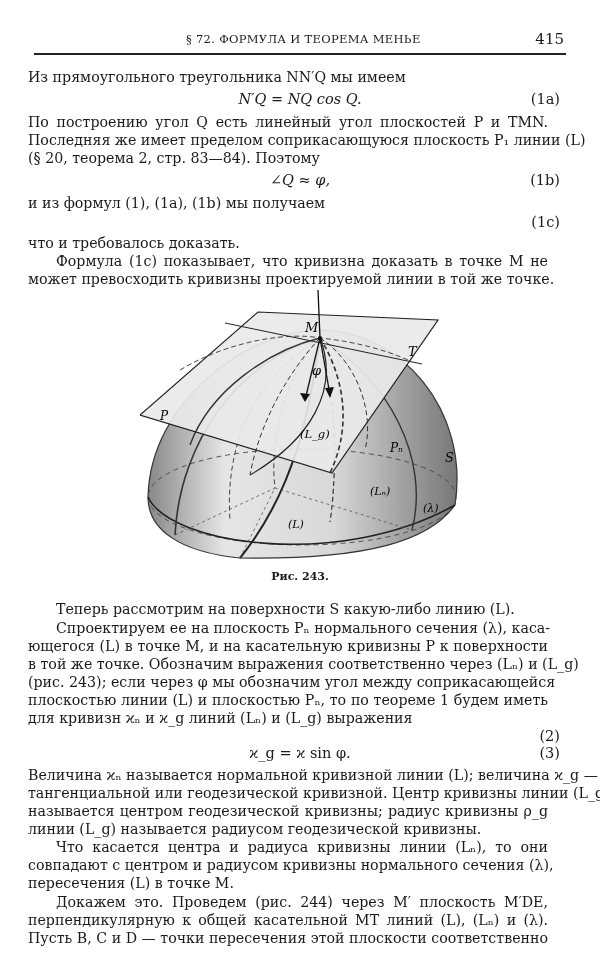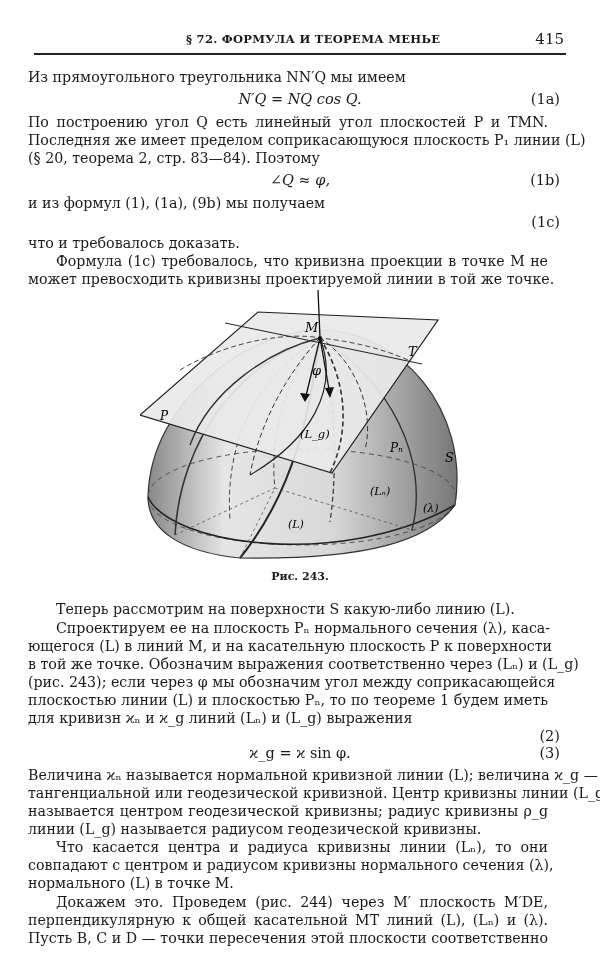--- a/index.html
+++ b/index.html
@@ -1,19 +1,19 @@
 <!DOCTYPE html>
 <html><head>
 <meta charset="utf-8">
 <style>
   html, body { margin: 0; padding: 0; background: #fff; }
   body { width: 600px; height: 954px; position: relative; overflow: hidden;
          font-family: "DejaVu Serif", "Liberation Serif", serif; color: #1a1a1a; }
   .header { position: absolute; left: 36px; top: 30px; width: 528px; height: 20px; }
-  .header .title { position: absolute; left: 150px; top: 2px; font-size: 11.5px; font-weight: bold; letter-spacing: 0.3px; }
+  .header .title { position: absolute; left: 150px; top: 2px; font-size: 11.5px; font-weight: normal; letter-spacing: 0.3px; }
   .header .pageno { position: absolute; right: 0; top: 0; font-size: 15px; }
   .rule { position: absolute; left: 34px; top: 53px; width: 532px; height: 0; border-top: 2px solid #222; }
   .line { position: absolute; left: 28px; width: 520px; font-size: 14.2px; line-height: 18px; white-space: nowrap; }
   .just { text-align: justify; text-align-last: justify; }
   .indent { padding-left: 28px; box-sizing: border-box; }
   .formula { position: absolute; left: 40px; width: 520px; height: 18px; font-size: 14.5px; }
   .formula .expr { position: absolute; left: 0; right: 0; text-align: center; }
   .formula .num { position: absolute; right: 0; top: 0; }
   i, .it { font-style: italic; }
   .caption { position: absolute; left: 0; width: 600px; top: 570px; text-align: center; font-size: 11px; font-weight: bold; }
@@ -33,26 +33,26 @@
   <span class="expr it">N′Q = NQ cos Q.</span>
   <span class="num">(1a)</span>
 </div>
 <div class="line just" style="top:113px">По построению угол Q есть линейный угол плоскостей P и TMN.</div>
 <div class="line just" style="top:131px">Последняя же имеет пределом соприкасающуюся плоскость P₁ линии (L)</div>
 <div class="line" style="top:149px">(§ 20, теорема 2, стр. 83—84). Поэтому</div>
 <div class="formula" style="top:172px">
   <span class="expr it">∠Q ≈ φ,</span>
   <span class="num">(1b)</span>
 </div>
-<div class="line" style="top:194px">и из формул (1), (1a), (9b) мы получаем</div>
+<div class="line" style="top:194px">и из формул (1), (1a), (1b) мы получаем</div>
 <div class="formula" style="top:214px">
   <span class="num">(1c)</span>
 </div>
 <div class="line" style="top:234px">что и требовалось доказать.</div>
-<div class="line just indent" style="top:252px">Формула (1c) требовалось, что кривизна проекции в точке M не</div>
+<div class="line just indent" style="top:252px">Формула (1c) показывает, что кривизна доказать в точке M не</div>
 <div class="line just" style="top:270px">может превосходить кривизны проектируемой линии в той же точке.</div>
 
 <svg class="fig" width="330" height="275" viewBox="0 0 330 275">
   <defs>
     <linearGradient id="dome" x1="0" y1="0" x2="1" y2="0">
       <stop offset="0" stop-color="#888"></stop>
       <stop offset="0.25" stop-color="#e6e6e6"></stop>
       <stop offset="0.6" stop-color="#d8d8d8"></stop>
       <stop offset="1" stop-color="#777"></stop>
     </linearGradient>
@@ -96,34 +96,34 @@
   <text x="250" y="162" font-size="12" font-style="italic">Pₙ</text>
   <text x="305" y="172" font-size="13" font-style="italic">S</text>
   <text x="230" y="205" font-size="11" font-style="italic">(Lₙ)</text>
   <text x="283" y="222" font-size="11" font-style="italic">(λ)</text>
   <text x="148" y="238" font-size="11" font-style="italic">(L)</text>
 </svg>
 <div class="caption">Рис. 243.</div>
 
 <div class="line indent" style="top:600px">Теперь рассмотрим на поверхности S какую-либо линию (L).</div>
 <div class="line just indent" style="top:619px">Спроектируем ее на плоскость Pₙ нормального сечения (λ), каса-</div>
-<div class="line just" style="top:637px">ющегося (L) в линий M, и на касательную плоскость P к поверхности</div>
+<div class="line just" style="top:637px">ющегося (L) в точке M, и на касательную кривизны P к поверхности</div>
 <div class="line just" style="top:655px">в той же точке. Обозначим выражения соответственно через (Lₙ) и (L_g)</div>
 <div class="line just" style="top:673px">(рис. 243); если через φ мы обозначим угол между соприкасающейся</div>
 <div class="line just" style="top:691px">плоскостью линии (L) и плоскостью Pₙ, то по теореме 1 будем иметь</div>
 <div class="line" style="top:709px">для кривизн ϰₙ и ϰ_g линий (Lₙ) и (L_g) выражения</div>
 <div class="formula" style="top:728px">
   <span class="num">(2)</span>
 </div>
 <div class="formula" style="top:745px">
   <span class="expr">ϰ_g = ϰ sin φ.</span>
   <span class="num">(3)</span>
 </div>
 <div class="line just" style="top:766px">Величина ϰₙ называется нормальной кривизной линии (L); величина ϰ_g —</div>
 <div class="line just" style="top:784px">тангенциальной или геодезической кривизной. Центр кривизны линии (L_g)</div>
 <div class="line just" style="top:802px">называется центром геодезической кривизны; радиус кривизны ρ_g</div>
 <div class="line" style="top:820px">линии (L_g) называется радиусом геодезической кривизны.</div>
 <div class="line just indent" style="top:838px">Что касается центра и радиуса кривизны линии (Lₙ), то они</div>
 <div class="line just" style="top:856px">совпадают с центром и радиусом кривизны нормального сечения (λ),</div>
-<div class="line" style="top:874px">нормального (L) в точке M.</div>
+<div class="line" style="top:874px">пересечения (L) в точке M.</div>
 <div class="line just indent" style="top:893px">Докажем это. Проведем (рис. 244) через M′ плоскость M′DE,</div>
 <div class="line just" style="top:911px">перпендикулярную к общей касательной MT линий (L), (Lₙ) и (λ).</div>
 <div class="line just" style="top:929px">Пусть B, C и D — точки пересечения этой плоскости соответственно</div>
 
 </body></html>

